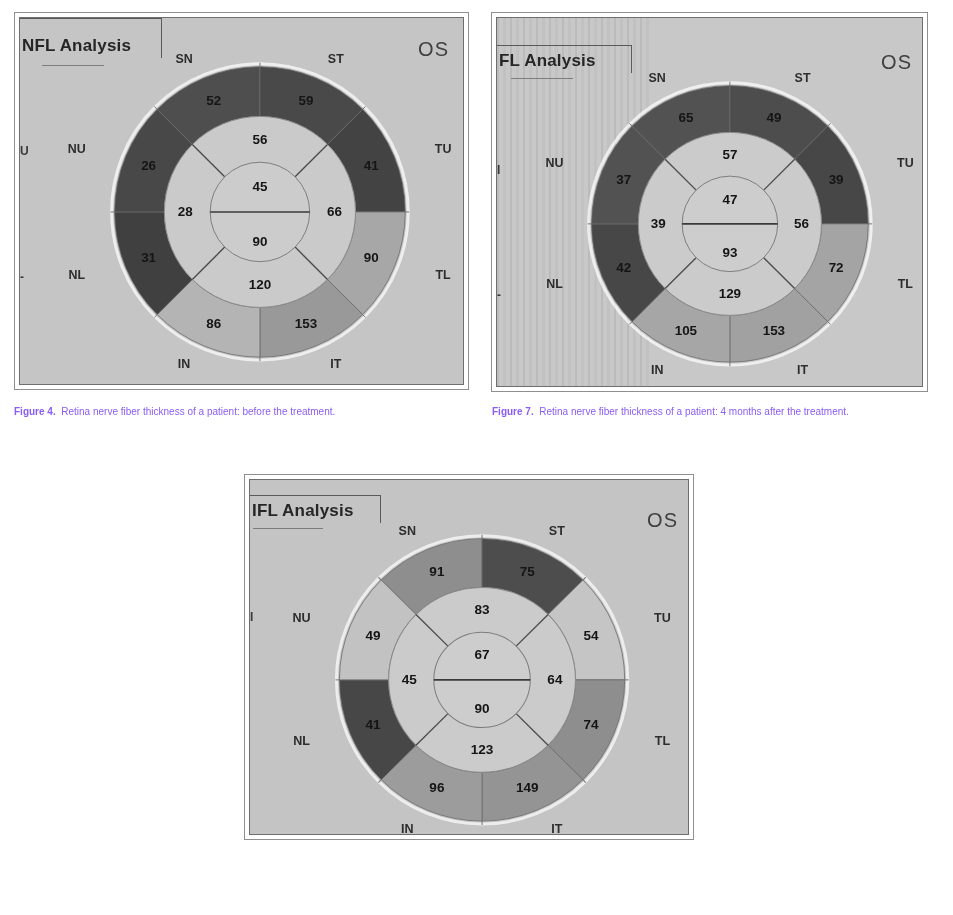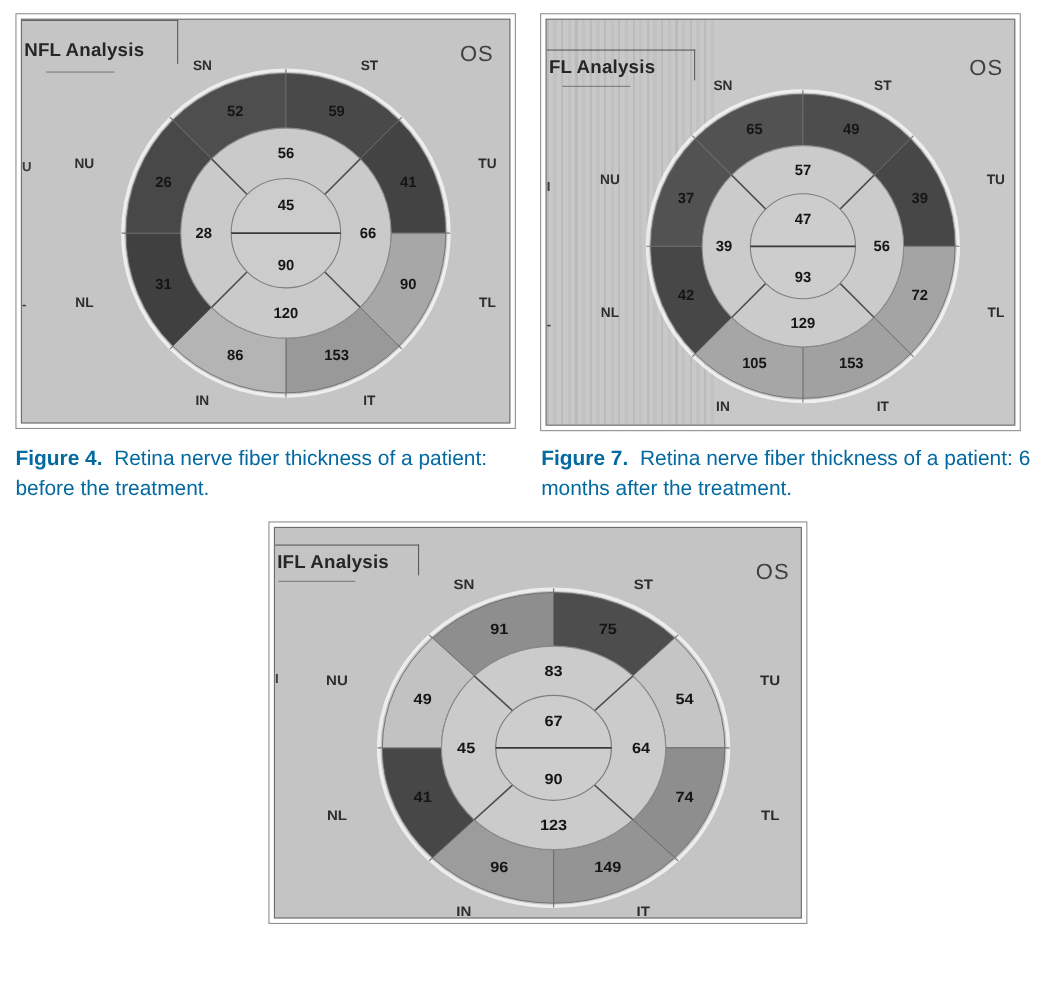--- a/index.html
+++ b/index.html
@@ -5,21 +5,21 @@
   html,body{margin:0;padding:0;background:#ffffff;}
   #page{position:relative;width:953px;height:915px;background:#ffffff;
         font-family:"Liberation Sans",sans-serif;overflow:hidden;}
 
   
   .panel{position:absolute;background:#ffffff;border:1px solid #8f8f8f;padding:4px;box-sizing:border-box;}
   .panel-inner{position:relative;width:100%;height:100%;border:1px solid #6e6e6e;box-sizing:border-box;overflow:hidden;}
 
   #p0{left:14px;top:12px;width:455px;height:378px}
   #p1{left:491px;top:12px;width:437px;height:380px}
-  #p2{left:244px;top:474px;width:490px;height:366px}
+  #p2{left:244px;top:474px;width:450px;height:366px}
 
   .header-box{position:absolute;left:0;border-top:1px solid #5a5a5a;border-right:1px solid #5a5a5a;
               box-sizing:border-box;display:flex;align-items:flex-end;}
   .header-title{font-size:17px;font-weight:700;color:#262626;letter-spacing:.2px;
                 padding-left:2px;padding-bottom:2px;white-space:nowrap;}
   .header-underline{position:absolute;height:0;border-top:1.5px solid #7c7c7c;}
 
   #p0 .header-box{top:0;width:142px;height:40px}
   #p0 .header-underline{left:22px;top:47px;width:62px}
   #p1 .header-box{top:27px;width:135px;height:28px}
@@ -40,21 +40,21 @@
         rgba(0,0,0,0) 2px, rgba(0,0,0,0) 6px, rgba(90,90,90,0.06) 6px, rgba(90,90,90,0.06) 9px,
         rgba(0,0,0,0) 9px, rgba(0,0,0,0) 13px);}
 
   .fragment{position:absolute;font-size:12px;font-weight:700;color:#3a3a3a;}
 
   
   .num{font-family:"Liberation Sans",sans-serif;font-weight:700;font-size:13.5px;fill:#151515;}
   .nm{font-family:"Liberation Sans",sans-serif;font-weight:700;font-size:12.5px;fill:#2d2d2d;}
 
   
-  .caption{position:absolute;margin:0;font-size:19px;line-height:1.42;color:#0369a1;}
+  .caption{position:absolute;margin:0;font-size:10px;line-height:1.42;color:#8b5cf6;}
   .caption b{font-weight:700;}
   #cap0{left:14px;top:405px;width:462px}
   #cap1{left:492px;top:405px;width:452px}
   #cap2{left:238px;top:855px;width:488px}
 </style>
 </head>
 <body>
 
 <div id="page">
 
@@ -238,15 +238,15 @@
           <text x="231" y="176" text-anchor="middle" dominant-baseline="central" class="num">67</text>
           <text x="231" y="229.4" text-anchor="middle" dominant-baseline="central" class="num">90</text>
         </svg>
       <div class="fragments">
           <span class="fragment" style="left: 0px; top: 130px;">I</span>
         </div>
     </div>
   </div>
 
   <p class="caption" id="cap0"><b>Figure 4.</b>&nbsp; <span>Retina nerve fiber thickness of a patient: before the treatment.</span></p>
-  <p class="caption" id="cap1"><b>Figure 7.</b>&nbsp; <span>Retina nerve fiber thickness of a patient: 6 months after the treatment.</span></p>
+  <p class="caption" id="cap1"><b>Figure 7.</b>&nbsp; <span>Retina nerve fiber thickness of a patient: 4 months after the treatment.</span></p>
 
 </div>
 
 </body></html>

